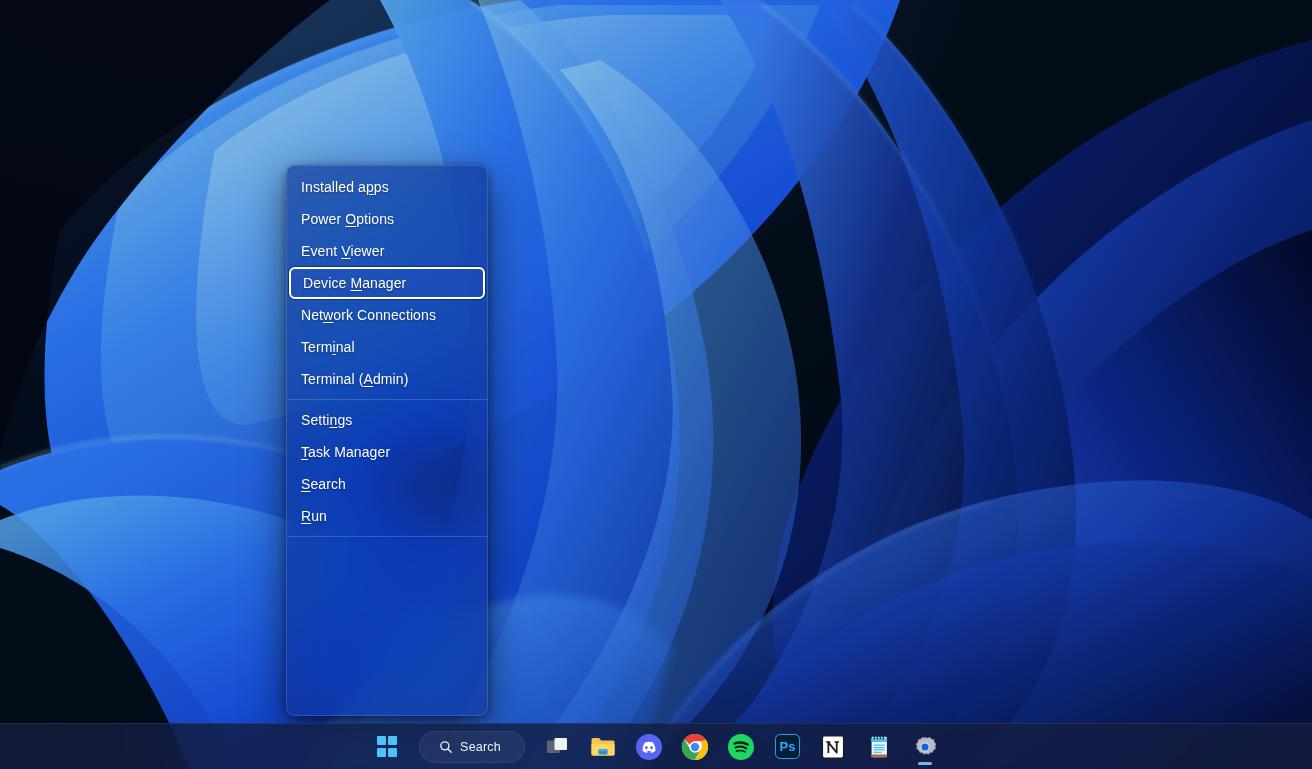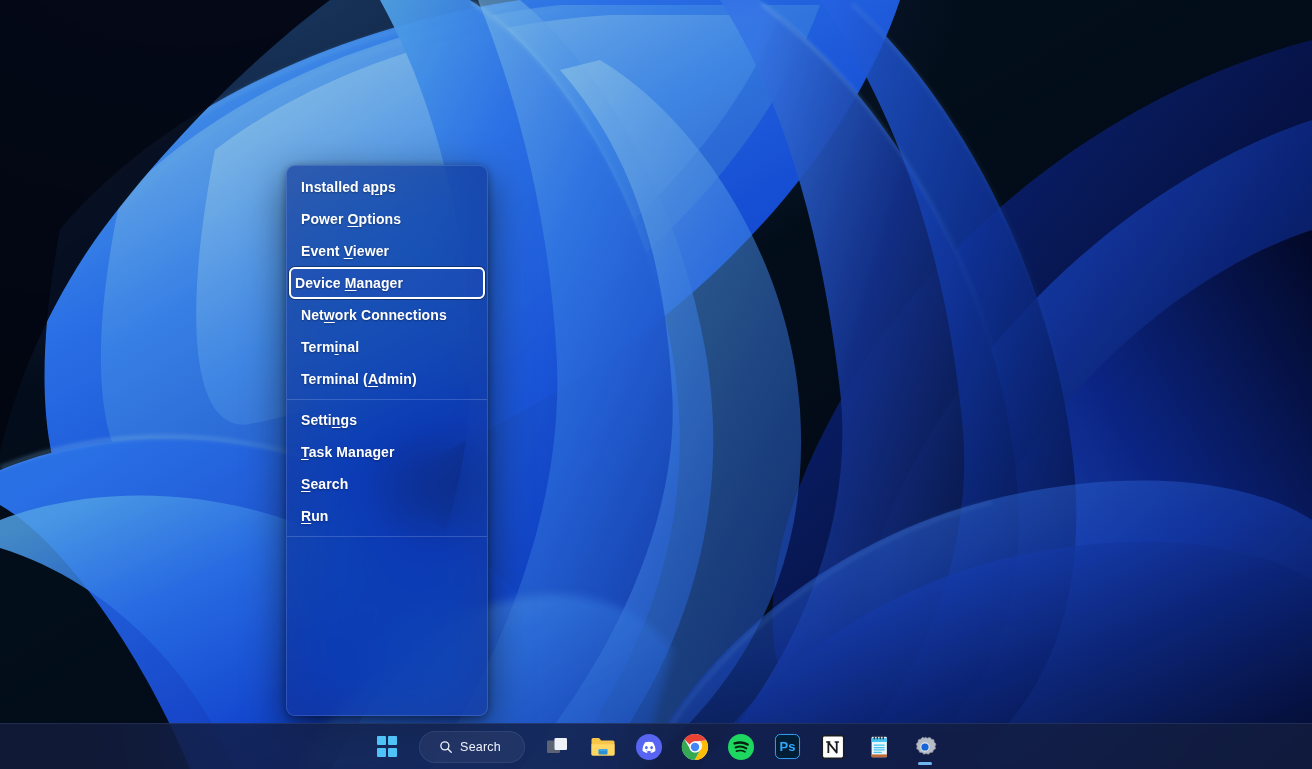--- a/index.html
+++ b/index.html
@@ -38,28 +38,27 @@
     align-items:center;
     padding:0 12px;
     border-radius:5px;
     color:#ffffff;
     font-size:14px;
     line-height:1;
     letter-spacing:0.1px;
     white-space:nowrap;
     cursor:default;
     text-shadow:0 1px 2px rgba(0,0,0,0.35);
-    font-weight:bold;
   }
   .wx-item .wx-label { display:inline-block; }
   .wx-item u { text-decoration:underline; text-underline-offset:2px; }
   .wx-item.focused {
     border:2px solid #ffffff;
     border-radius:6px;
-    padding:0 4px;
+    padding:0 12px;
     background:rgba(40,80,190,0.30);
     box-shadow:0 0 0 1px rgba(0,0,0,0.35);
   }
   .wx-chevron {
     position:absolute; right:14px; top:50%;
     transform:translateY(-50%);
     width:10px; height:10px;
     color:#e6ecff;
   }
   .wx-sep {

